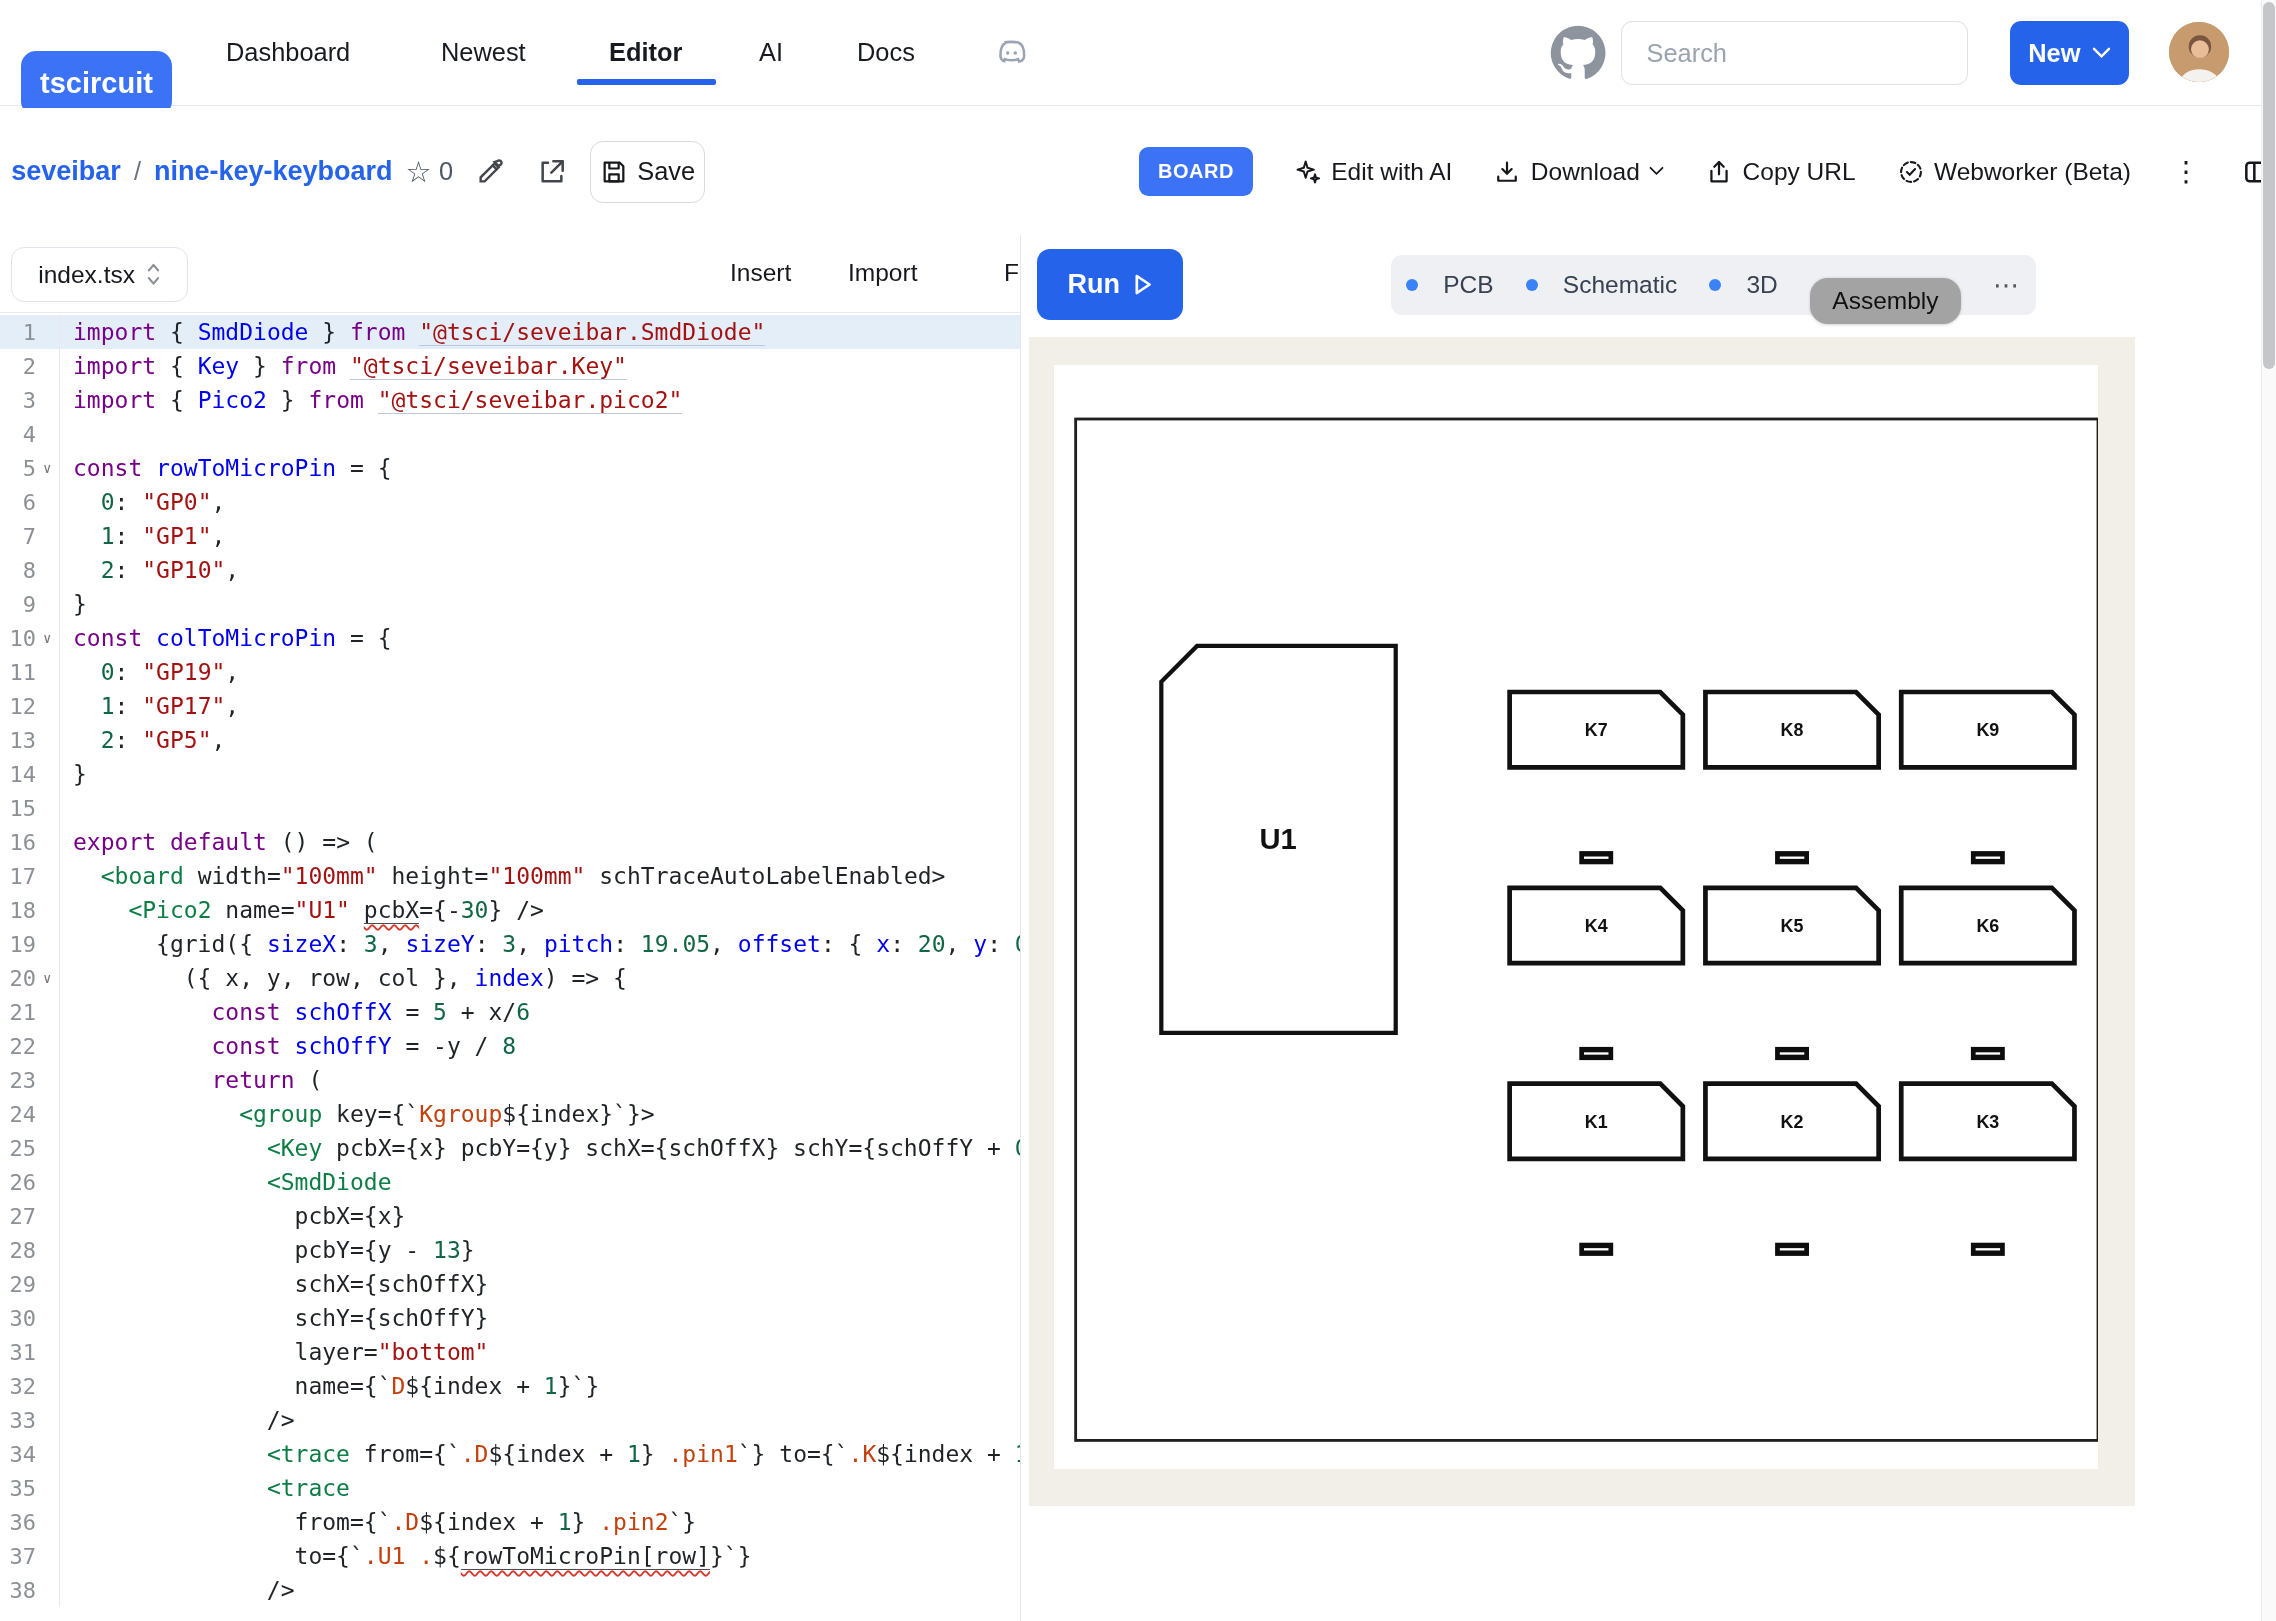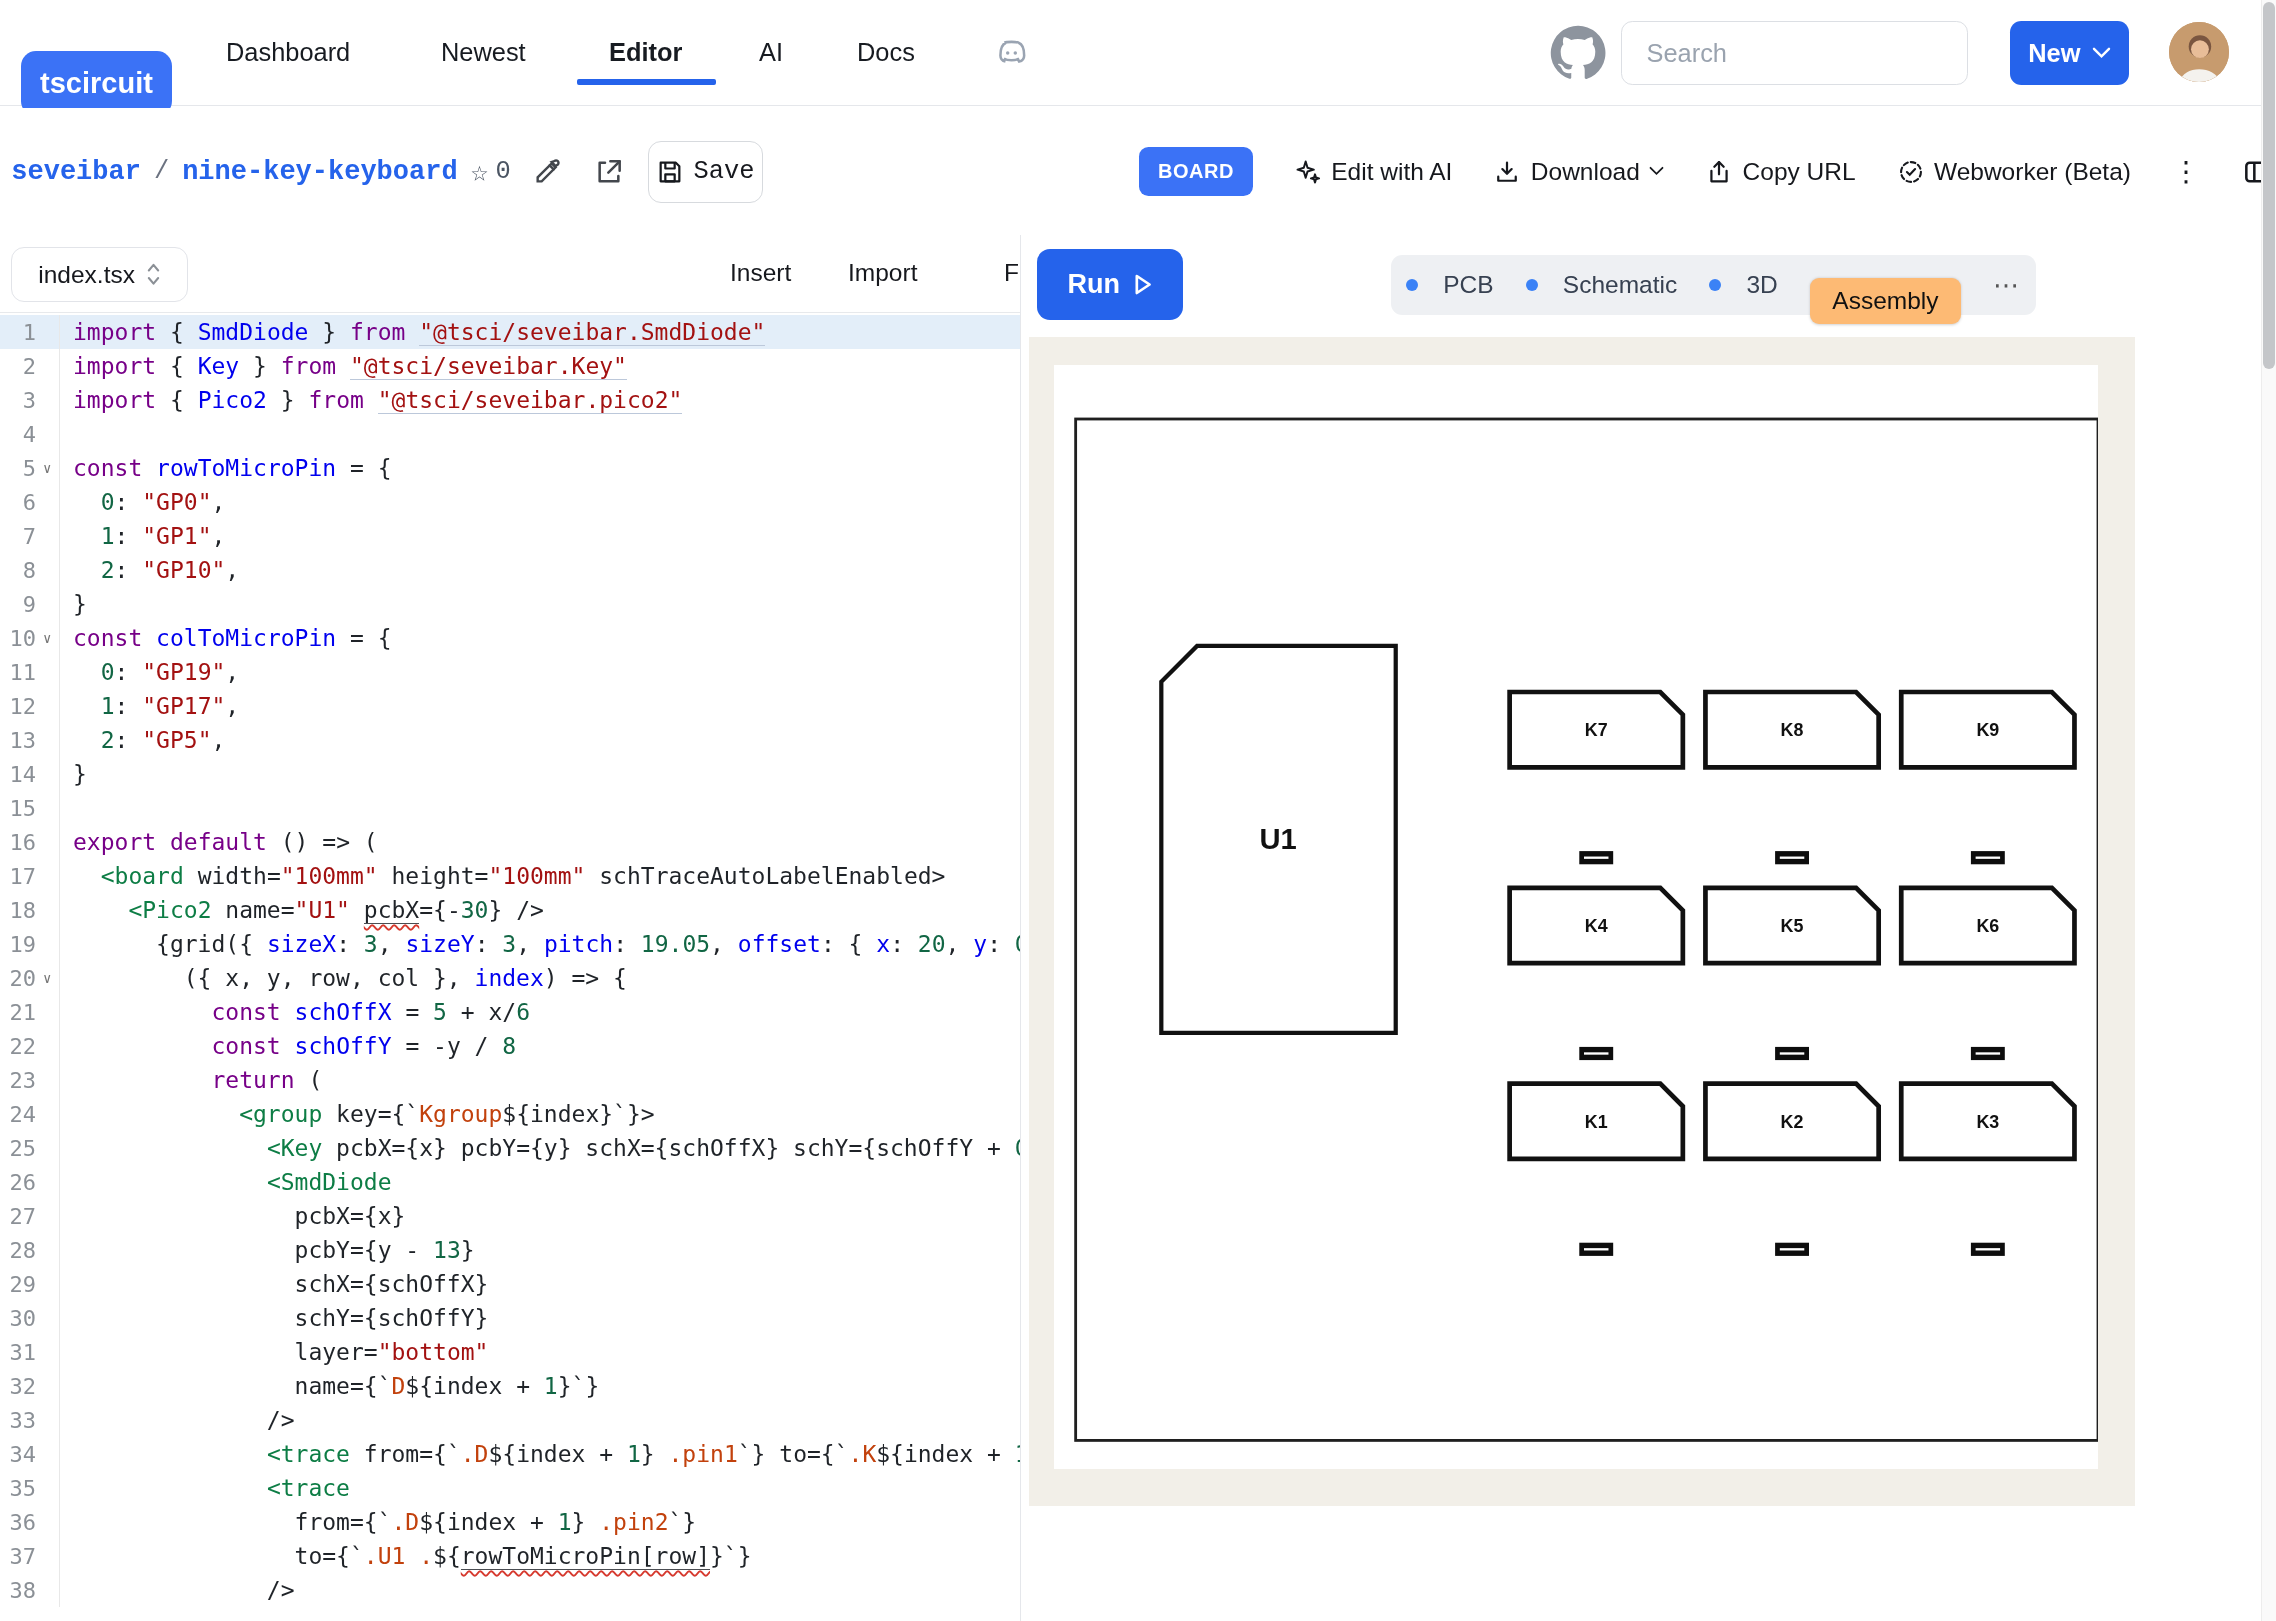--- a/index.html
+++ b/index.html
@@ -12,21 +12,21 @@
   .navitem.active { font-weight:bold; }
   .nav-underline { position:absolute; left:577px; top:79px; width:139px; height:5.6px; background:#2563eb; border-radius:1.9px; }
   .discord { position:absolute; left:991px; top:34px; }
   .gh { position:absolute; left:1549px; top:23.5px; }
   .search { position:absolute; left:1621px; top:21px; width:347px; height:64px; border:1.9px solid #dcdfe4; border-radius:11.3px; font-size:25.4px; color:#9aa3af; padding-left:24.5px; background:#fff; display:flex; align-items:center; }
   .newbtn { position:absolute; left:2010px; top:21px; width:119px; height:64px; background:#2563eb; border-radius:11.3px; color:#fff; font-size:25.4px; font-weight:600; display:flex; align-items:center; justify-content:center; gap:11.3px; cursor:pointer; }
   .avatar { position:absolute; left:2169px; top:21.7px; width:60px; height:60px; border-radius:50%; overflow:hidden; background:#c79b6e; }
 
   
   .toolbar { position:absolute; left:0; top:108px; width:2277px; height:127px; background:#fff; }
-  .crumbs { position:absolute; left:11.3px; top:0; height:127px; display:flex; align-items:center; gap:13px;font-family:Liberation Mono, monospace; }
+  .crumbs { position:absolute; left:11.3px; top:0; height:127px; display:flex; align-items:center; gap:13px; }
   .crumb-link { color:#2563eb; font-size:27px; font-weight:bold; cursor:pointer; }
   .crumb-sep { color:#6b7280; font-size:25.4px; }
   .star { color:#4b5563; font-size:29px; display:flex; align-items:center; gap:7.5px; cursor:pointer; }
   .star .cnt { font-size:25.4px; color:#4b5563; }
   .iconbtn { cursor:pointer; display:flex; align-items:center; }
   .savebtn { margin-left:9.4px; width:115px; height:62px; border:1.9px solid #d7dade; border-radius:13px; display:flex; align-items:center; justify-content:center; gap:9.4px; font-size:25.4px; color:#16181d; cursor:pointer; background:#fff; }
   .tb-right { position:absolute; left:1139px; top:0; height:127px; display:flex; align-items:center; gap:41px; }
   .board-badge { background:#3b72f6; color:#fff; font-size:20px; font-weight:bold; letter-spacing:0.5px; padding:13px 19px; border-radius:9.4px; }
   .tb-action { display:flex; align-items:center; gap:9.4px; font-size:24.5px; font-weight:500; color:#16181d; cursor:pointer; }
   .kebab { font-size:28px; color:#16181d; cursor:pointer; }
@@ -58,21 +58,21 @@
   .tk-o { color:#c2410c; }
   .tk-p { color:#1f2328; }
   .tk-eu { color:#1f2328; text-decoration:underline wavy #d6392e 1.9px; text-underline-offset:5.6px; border-bottom:1.9px solid #4a4d52; }
 
   
   .run-row { position:absolute; left:0; top:0; width:100%; height:99px; }
   .runbtn { position:absolute; left:16px; top:14px; width:146px; height:71px; background:#2563eb; border-radius:13px; color:#fff; font-size:27px; font-weight:600; display:flex; align-items:center; justify-content:center; gap:15px; cursor:pointer; }
   .viewtabs { position:absolute; right:17px; top:20px; height:60px; background:#eef0f3; border-radius:11.3px; display:flex; align-items:center; padding:0 15px; gap:32px; }
   .vtab { display:flex; align-items:center; gap:25px; font-size:24.5px; color:#374151; cursor:pointer; }
   .vdot { width:12.2px; height:12.2px; border-radius:50%; background:#3b82f6; }
-  .vtab.activepill { background:#fdba74; border-radius:9px; padding:9.4px 22.6px; color:#111; box-shadow:0 0.9px 2.8px rgba(0,0,0,.18);margin-top:32px; }
+  .vtab.activepill { background:#a3a3a3; border-radius:18px; padding:9.4px 22.6px; color:#111; box-shadow:0 0.9px 2.8px rgba(0,0,0,.18);margin-top:32px; }
   .vmore { font-size:26px; color:#555; letter-spacing:1.9px; cursor:pointer; }
 
   
   .canvas { position:absolute; left:8.5px; top:102px; width:1106px; height:1169px; background:#f2efe8; padding:28px 38px 38px 24.5px; }
   .canvas-inner { width:1044px; height:1104px; background:#fff; }
 
   
   .winscroll { position:absolute; right:0; top:0; width:15px; height:1621px; background:#fafafa; border-left:0.9px solid #ededed; }
   .winthumb { position:absolute; right:0.9px; top:1.9px; width:12.2px; height:367px; background:#c4c6c9; border-radius:6.6px; }
 

